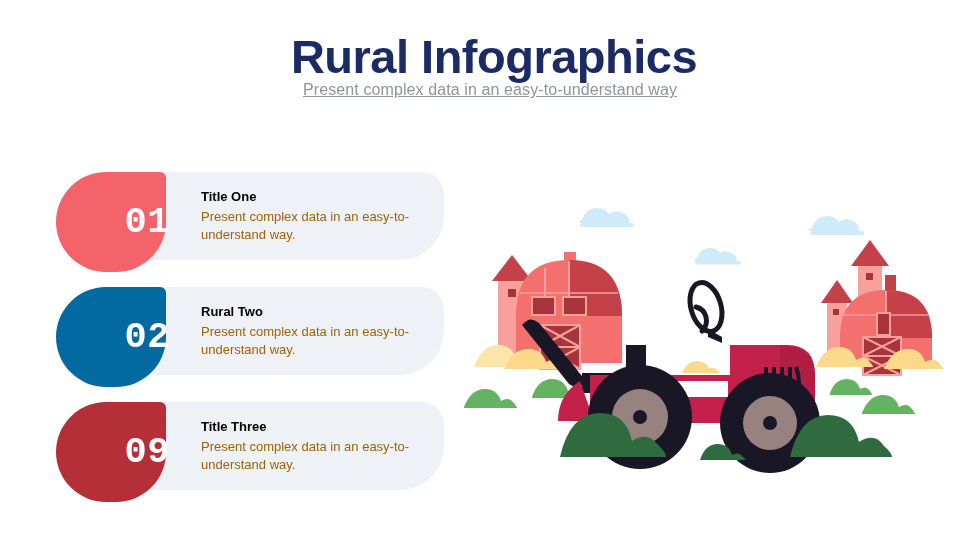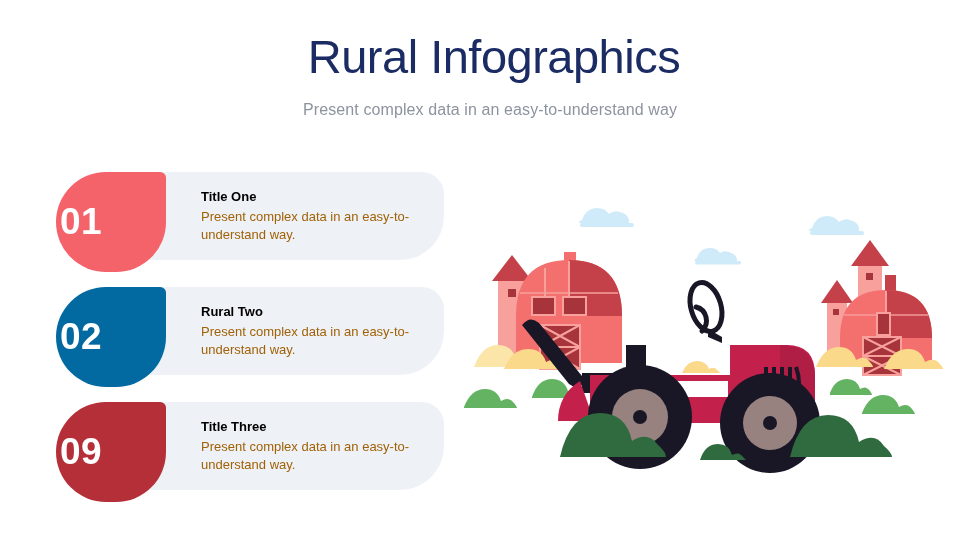--- a/index.html
+++ b/index.html
@@ -12,52 +12,54 @@
   #slide {
     position: relative;
     width: 980px; height: 551px;
     background: #ffffff;
   }
 
   
   .header { position: absolute; top: 32px; left: 0; width: 980px; text-align: center; }
   .slide-title {
     font-size: 47px;
-    font-weight: normal;
+    font-weight: bold;
     color: #1b2b63;
     letter-spacing: -0.5px;
     line-height: 1.05;
     margin-left: 8px;
   }
   .slide-subtitle {
-    margin-top: 20px;
+    margin-top: 0;
     font-size: 16px;
     color: #8d939f;
     letter-spacing: 0.1px;
+    text-decoration: underline;
   }
 
   
   .list { position: absolute; left: 56px; top: 172px; width: 400px; }
   .list-item { position: relative; height: 100px; margin-bottom: 15px; }
 
   .item-panel {
     position: absolute;
     left: 55px; top: 0;
     width: 333px; height: 88px;
     background: #eef1f6;
     border-radius: 6px 22px 44px 6px;
   }
   .item-badge {
     position: absolute;
     left: 0; top: 0;
     width: 110px; height: 100px;
     border-radius: 52px 6px 52px 52px;
     display: flex;
     align-items: center;
-    justify-content: flex-start;
+    justify-content: flex-end;
+    font-family: Liberation Mono, monospace;
   }
   .item-badge .num {
     color: #ffffff;
     font-size: 37px;
     font-weight: bold;
     letter-spacing: 0.5px;
     transform: translateX(4px);
   }
   .item-text { position: absolute; left: 145px; top: 17px; width: 250px; }
   .item-title {

